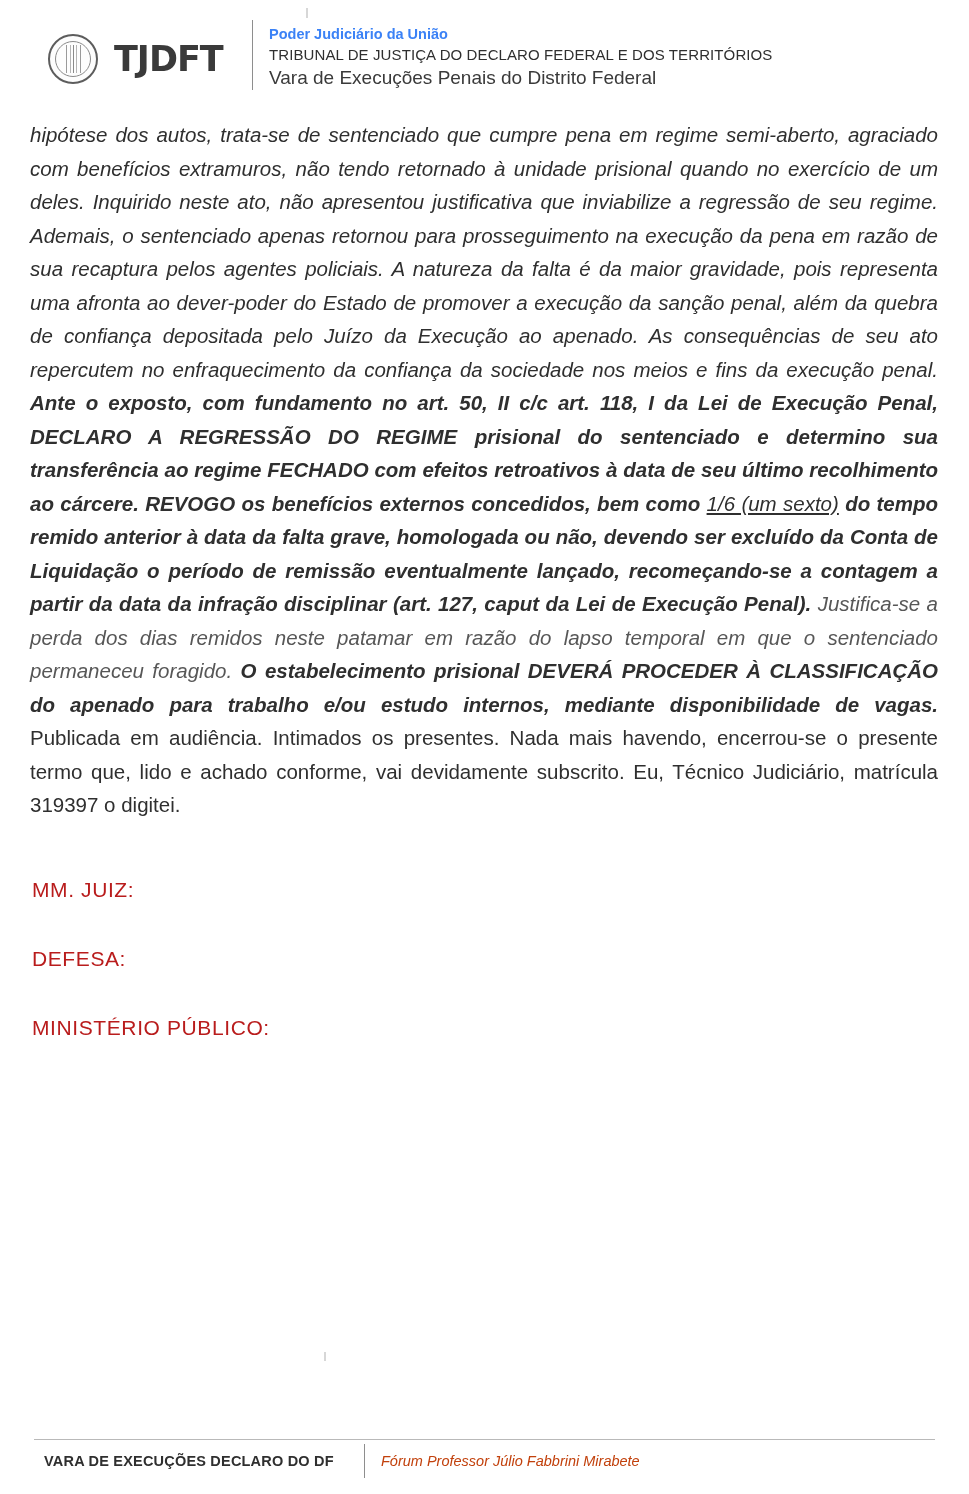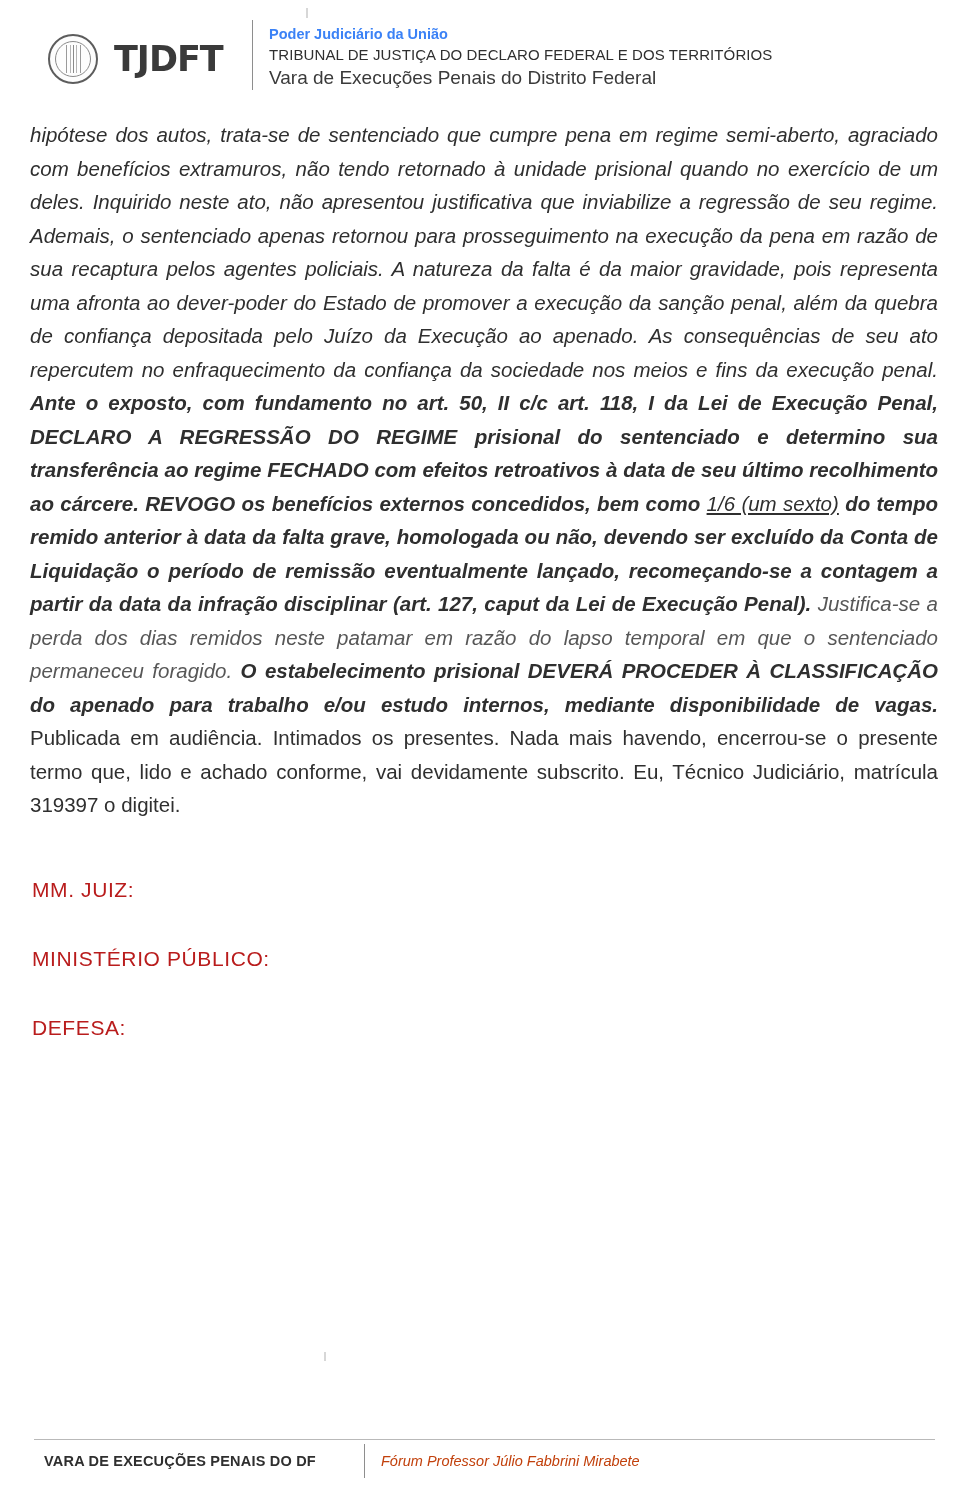--- a/index.html
+++ b/index.html
@@ -201,26 +201,26 @@
       <div class="l3">Vara de Execuções Penais do Distrito Federal</div>
     </div>
   </div>
 
   <div class="body-text">
     <span>hipótese dos autos, trata-se de sentenciado que cumpre pena em regime semi-aberto, agraciado com benefícios extramuros, não tendo retornado à unidade prisional quando no exercício de um deles. Inquirido neste ato, não apresentou justificativa que inviabilize a regressão de seu regime. Ademais, o sentenciado apenas retornou para prosseguimento na execução da pena em razão de sua recaptura pelos agentes policiais. A natureza da falta é da maior gravidade, pois representa uma afronta ao dever-poder do Estado de promover a execução da sanção penal, além da quebra de confiança depositada pelo Juízo da Execução ao apenado. As consequências de seu ato repercutem no enfraquecimento da confiança da sociedade nos meios e fins da execução penal. </span><span class="b">Ante o exposto, com fundamento no art. 50, II c/c art. 118, I da Lei de Execução Penal, DECLARO A REGRESSÃO DO REGIME prisional do sentenciado e determino sua transferência ao regime FECHADO com efeitos retroativos à data de seu último recolhimento ao cárcere. REVOGO os benefícios externos concedidos, bem como </span><span class="u">1/6 (um sexto)</span><span class="b"> do tempo remido anterior à data da falta grave, homologada ou não, devendo ser excluído da Conta de Liquidação o período de remissão eventualmente lançado, recomeçando-se a contagem a partir da data da infração disciplinar (art. 127, caput da Lei de Execução Penal).</span><span class="fade"> Justifica-se a perda dos dias remidos neste patamar em razão do lapso temporal em que o sentenciado permaneceu foragido. </span><span class="b">O estabelecimento prisional DEVERÁ PROCEDER À CLASSIFICAÇÃO do apenado para trabalho e/ou estudo internos, mediante disponibilidade de vagas.</span><span class="plain"> Publicada em audiência. Intimados os presentes. Nada mais havendo, encerrou-se o presente termo que, lido e achado conforme, vai devidamente subscrito. Eu,     Técnico Judiciário, matrícula 319397 o digitei.</span>
   </div>
 
   <div class="signatures">
     <div class="sig-line">MM. JUIZ:</div>
+    <div class="sig-line">DEFESA:</div>
     <div class="sig-line">MINISTÉRIO PÚBLICO:</div>
-    <div class="sig-line">DEFESA:</div>
   </div>
 
   <div class="doc-footer">
-    <div class="footer-left">VARA DE EXECUÇÕES PENAIS DO DF</div>
+    <div class="footer-left">VARA DE EXECUÇÕES DECLARO DO DF</div>
     <div class="footer-divider"></div>
     <div class="footer-right">
       <div>Fórum Professor Júlio Fabbrini Mirabete</div>
     </div>
   </div>
 
   <div class="scan-tick" style="left:306px; top:8px; width:2px; height:10px;"></div>
   <div class="scan-tick" style="left:324px; top:1352px; width:2px; height:9px;"></div>
 </div>
 

